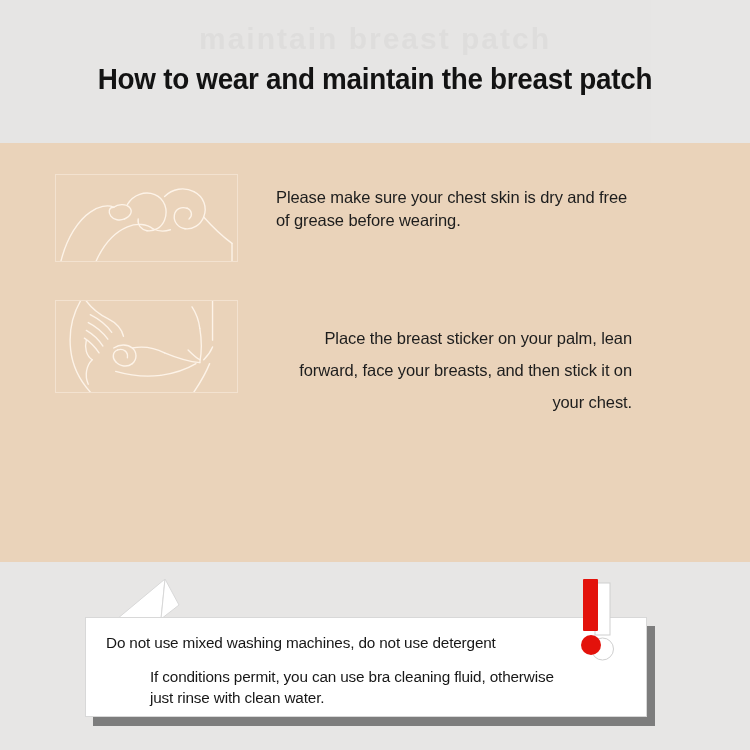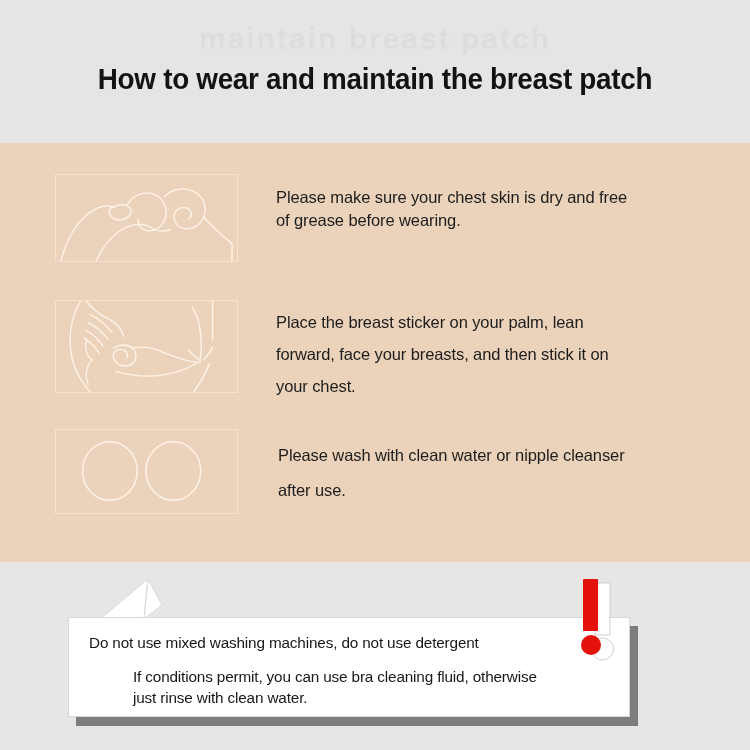--- a/index.html
+++ b/index.html
@@ -111,43 +111,44 @@
     font-weight: 500;
     letter-spacing: -0.1px;
   }
   .step-1 .step-text {
     line-height: 1.42;
     margin-top: 12px;
     max-width: 420px;
   }
   .step-2 .step-text {
     line-height: 1.95;
-    margin-top: 6px;
+    margin-top: 22px;
     max-width: 440px;
+    text-align: right;
   }
   .step-3 .step-text {
     line-height: 2.1;
     margin-top: 9px;
     margin-left: 40px;
     max-width: 400px;
   }
 
   
   .footer {
     position: absolute;
     left: 0;
     top: 562px;
     width: 750px;
     height: 188px;
     background: #e7e6e5;
   }
 
   .callout-wrap {
     position: absolute;
-    left: 68px;
+    left: 85px;
     top: 55px;
     width: 562px;
     height: 100px;
   }
 
   .callout-shadow {
     position: absolute;
     left: 8px;
     top: 9px;
     width: 562px;
@@ -262,31 +263,20 @@
             <path d="M134 50 C138 54 142 58 146 60"></path>
             <path d="M150 60 C154 56 157 52 159 47"></path>
             <path d="M159 0 L159 40"></path>
             <path d="M140 93 C146 84 152 74 156 64"></path>
           </g>
         </svg>
       </div>
       <div class="step-text">Place the breast sticker on your palm, lean forward, face your breasts, and then stick it on your chest.</div>
     </div>
 
-    <div class="step step-3">
-      <div class="step-thumb">
-        <svg viewBox="0 0 183 85" fill="none" xmlns="http://www.w3.org/2000/svg">
-          <g stroke="#fdf3e8" stroke-width="1.5" fill="none">
-            <ellipse cx="54" cy="42" rx="28" ry="30"></ellipse>
-            <ellipse cx="119" cy="42" rx="28" ry="30"></ellipse>
-          </g>
-        </svg>
-      </div>
-      <div class="step-text">Please wash with clean water or nipple cleanser after use.</div>
-    </div>
 
   </div>
 
   <div class="footer">
 
     <div class="callout-wrap">
       <div class="callout-shadow"></div>
 
       <div class="callout-tail">
         <svg viewBox="0 0 70 40" xmlns="http://www.w3.org/2000/svg">

